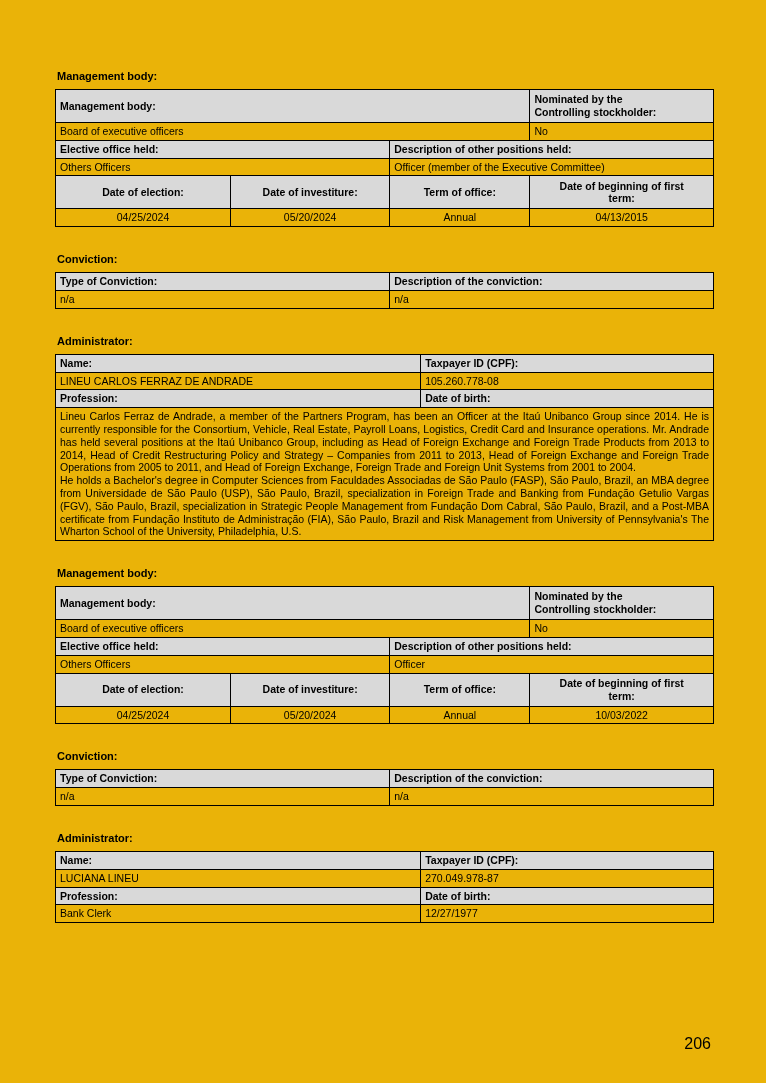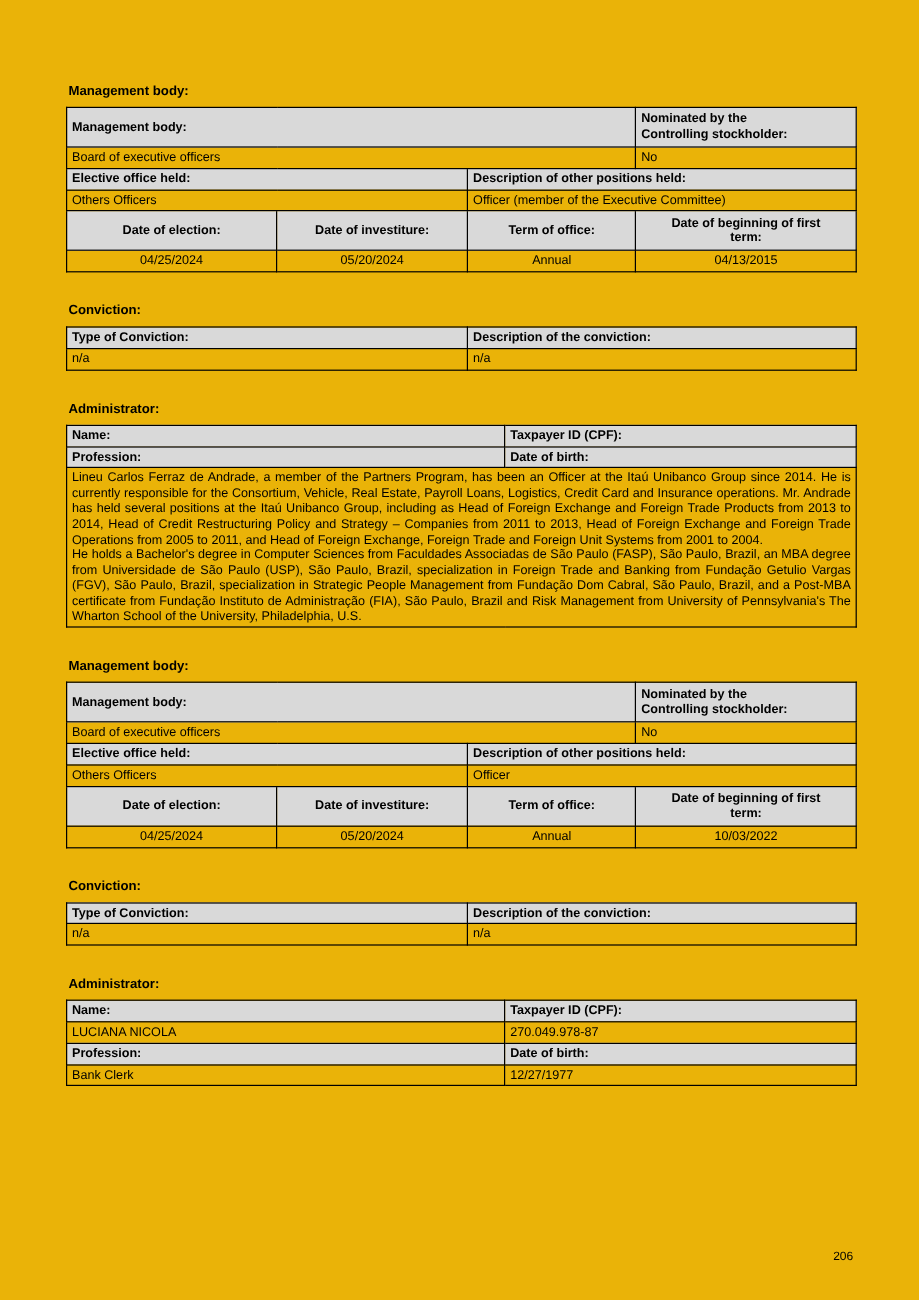--- a/index.html
+++ b/index.html
@@ -51,21 +51,21 @@
     margin-top: 44px;
   }
   .just p {
     margin: 0;
     text-align: justify;
   }
   .page-num {
     position: absolute;
     right: 55px;
     bottom: 30px;
-    font-size: 10px;
+    font-size: 16px;
   }
   .tall { height: 28px; }
 </style>
 </head>
 <body>
 
 <div class="page">
 
   <div class="section-label">Management body:</div>
   <table class="doc">
@@ -140,20 +140,24 @@
     <colgroup>
         <col style="width:55.5%">
         <col style="width:44.5%">
       </colgroup>
     <tbody>
       <tr>
         <td class="hdr">Name:</td>
         <td class="hdr">Taxpayer ID (CPF):</td>
       </tr>
       <tr>
+        <td>LINEU CARLOS FERRAZ DE ANDRADE</td>
+        <td>105.260.778-08</td>
+      </tr>
+      <tr>
         <td class="hdr">Profession:</td>
         <td class="hdr">Date of birth:</td>
       </tr>
       <tr>
         <td class="just" colspan="2">
           <p>Lineu Carlos Ferraz de Andrade, a member of the Partners Program, has been an Officer at the Itaú Unibanco Group since 2014. He is currently responsible for the Consortium, Vehicle, Real Estate, Payroll Loans, Logistics, Credit Card and Insurance operations. Mr. Andrade has held several positions at the Itaú Unibanco Group, including as Head of Foreign Exchange and Foreign Trade Products from 2013 to 2014, Head of Credit Restructuring Policy and Strategy – Companies from 2011 to 2013, Head of Foreign Exchange and Foreign Trade Operations from 2005 to 2011, and Head of Foreign Exchange, Foreign Trade and Foreign Unit Systems from 2001 to 2004.</p>
           <p>He holds a Bachelor's degree in Computer Sciences from Faculdades Associadas de São Paulo (FASP), São Paulo, Brazil, an MBA degree from Universidade de São Paulo (USP), São Paulo, Brazil, specialization in Foreign Trade and Banking from Fundação Getulio Vargas (FGV), São Paulo, Brazil, specialization in Strategic People Management from Fundação Dom Cabral, São Paulo, Brazil, and a Post-MBA certificate from Fundação Instituto de Administração (FIA), São Paulo, Brazil and Risk Management from University of Pennsylvania's The Wharton School of the University, Philadelphia, U.S.</p>
         </td>
       </tr>
     </tbody>
@@ -234,21 +238,21 @@
     <colgroup>
         <col style="width:55.5%">
         <col style="width:44.5%">
       </colgroup>
     <tbody>
       <tr>
         <td class="hdr">Name:</td>
         <td class="hdr">Taxpayer ID (CPF):</td>
       </tr>
       <tr>
-        <td>LUCIANA NICOLA</td>
+        <td>LUCIANA LINEU</td>
         <td>270.049.978-87</td>
       </tr>
       <tr>
         <td class="hdr">Profession:</td>
         <td class="hdr">Date of birth:</td>
       </tr>
       <tr>
         <td>Bank Clerk</td>
         <td>12/27/1977</td>
       </tr>

